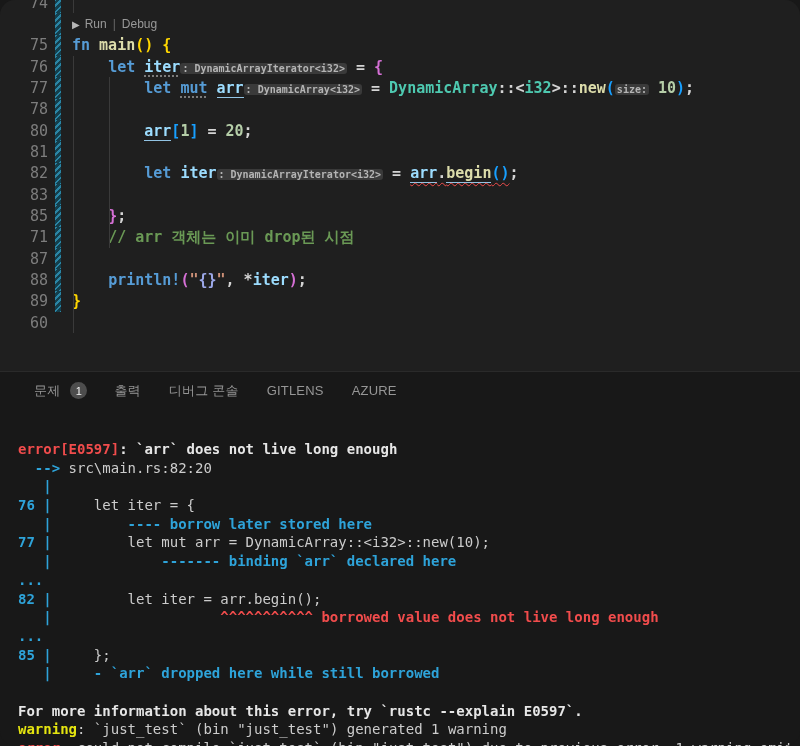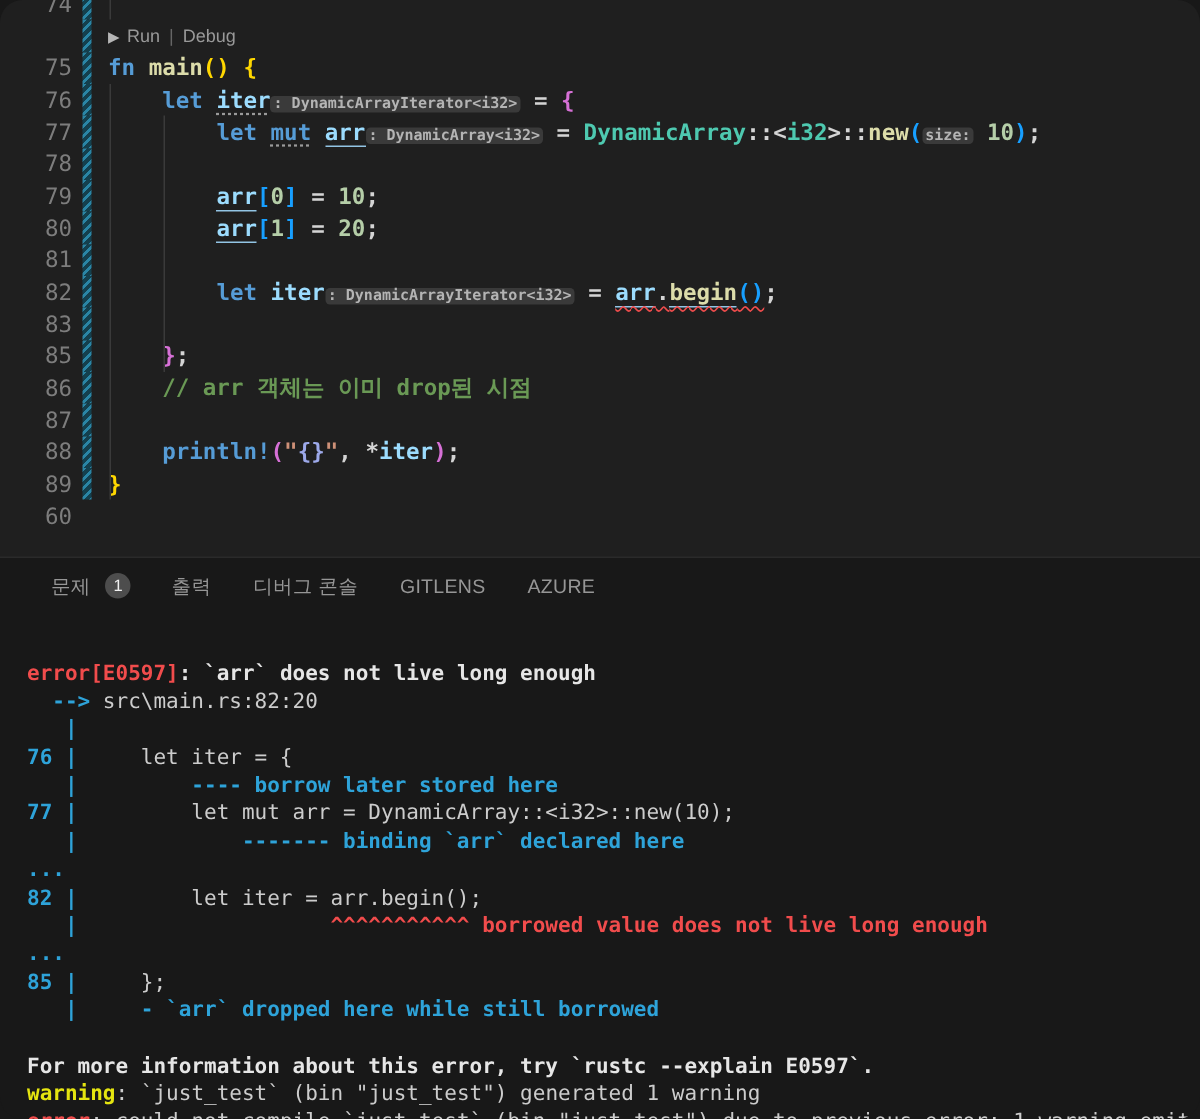--- a/index.html
+++ b/index.html
@@ -86,25 +86,20 @@
           <span class="gut">77</span>
           <span class="hatch on"></span>
           <span class="ecode"><span class="tk-pun">        </span><span class="tk-kw">let</span><span class="tk-pun"> </span><span class="tk-kw tk-d">mut</span><span class="tk-pun"> </span><span class="tk-var tk-u">arr</span><span class="tk-hint">: DynamicArray&lt;i32&gt;</span><span class="tk-pun"> = </span><span class="tk-type">DynamicArray</span><span class="tk-pun">::</span><span class="tk-pun">&lt;</span><span class="tk-type">i32</span><span class="tk-pun">&gt;</span><span class="tk-pun">::</span><span class="tk-fn">new</span><span class="tk-b3">(</span><span class="tk-hint">size:</span><span class="tk-pun"> </span><span class="tk-num">10</span><span class="tk-b3">)</span><span class="tk-pun">;</span></span>
         </div>
         <div class="eline">
           <span class="gut">78</span>
           <span class="hatch on"></span>
           <span class="ecode"></span>
         </div>
         <div class="eline">
-          <span class="gut">79</span>
-          <span class="hatch on"></span>
-          <span class="ecode"><span class="tk-pun">        </span><span class="tk-var tk-u">arr</span><span class="tk-b3">[</span><span class="tk-num">0</span><span class="tk-b3">]</span><span class="tk-pun"> = </span><span class="tk-num">10</span><span class="tk-pun">;</span></span>
-        </div>
-        <div class="eline">
           <span class="gut">80</span>
           <span class="hatch on"></span>
           <span class="ecode"><span class="tk-pun">        </span><span class="tk-var tk-u">arr</span><span class="tk-b3">[</span><span class="tk-num">1</span><span class="tk-b3">]</span><span class="tk-pun"> = </span><span class="tk-num">20</span><span class="tk-pun">;</span></span>
         </div>
         <div class="eline">
           <span class="gut">81</span>
           <span class="hatch on"></span>
           <span class="ecode"></span>
         </div>
         <div class="eline">
@@ -116,21 +111,21 @@
           <span class="gut">83</span>
           <span class="hatch on"></span>
           <span class="ecode"></span>
         </div>
         <div class="eline">
           <span class="gut">85</span>
           <span class="hatch on"></span>
           <span class="ecode"><span class="tk-pun">    </span><span class="tk-b2">}</span><span class="tk-pun">;</span></span>
         </div>
         <div class="eline">
-          <span class="gut">86</span>
+          <span class="gut">71</span>
           <span class="hatch on"></span>
           <span class="ecode"><span class="tk-pun">    </span><span class="tk-cmt">// arr 객체는 이미 drop된 시점</span></span>
         </div>
         <div class="eline">
           <span class="gut">87</span>
           <span class="hatch on"></span>
           <span class="ecode"></span>
         </div>
         <div class="eline">
           <span class="gut">88</span>

